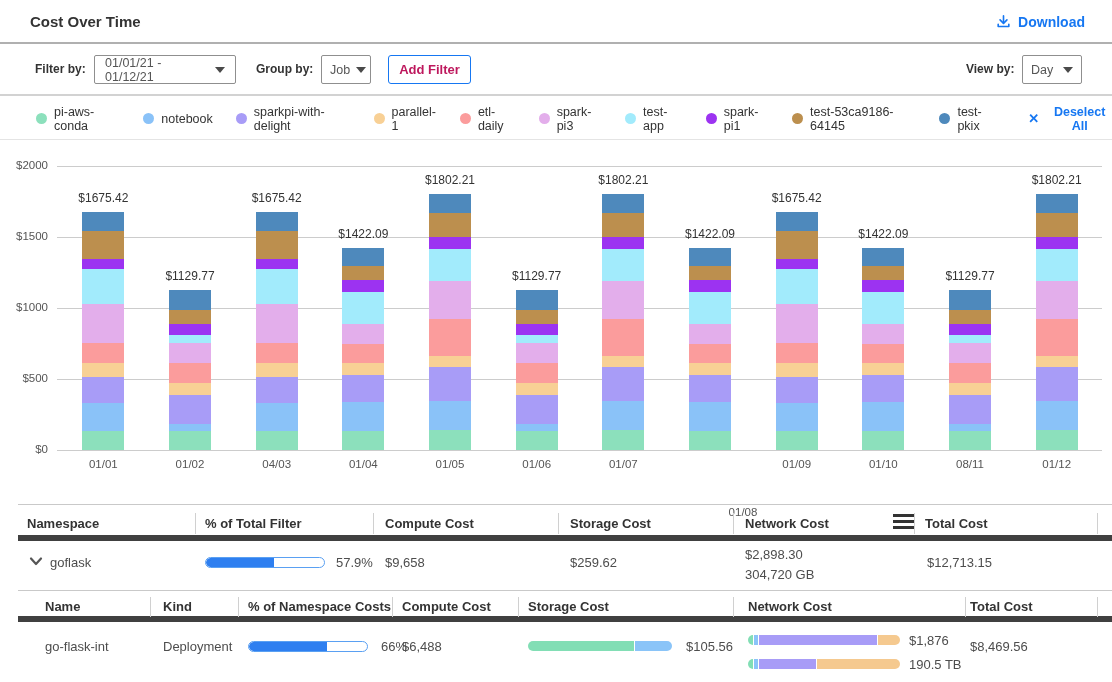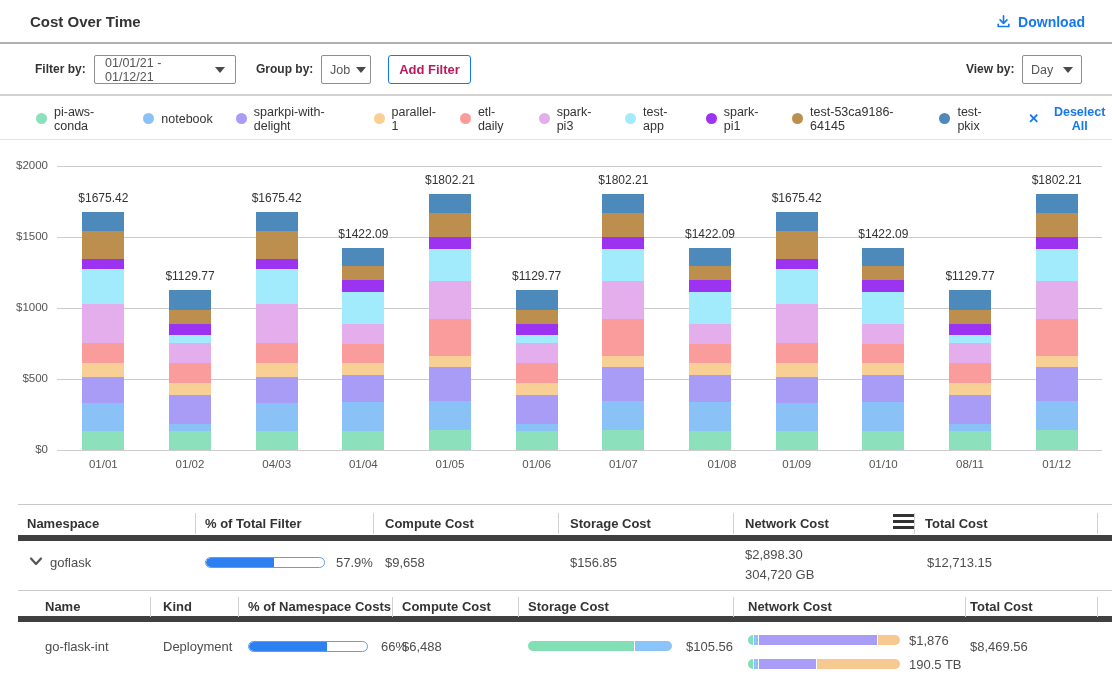--- a/index.html
+++ b/index.html
@@ -266,21 +266,21 @@
         <div class="bar-seg" style="height: 12.07px; background: rgb(156, 51, 241);"></div>
         <div class="bar-seg" style="height: 32.66px; background: rgb(162, 235, 252);"></div>
         <div class="bar-seg" style="height: 19.17px; background: rgb(227, 174, 235);"></div>
         <div class="bar-seg" style="height: 19.17px; background: rgb(251, 156, 156);"></div>
         <div class="bar-seg" style="height: 12.07px; background: rgb(248, 208, 149);"></div>
         <div class="bar-seg" style="height: 26.98px; background: rgb(168, 156, 247);"></div>
         <div class="bar-seg" style="height: 29.11px; background: rgb(138, 194, 248);"></div>
         <div class="bar-seg" style="height: 19.17px; background: rgb(140, 224, 188);"></div>
       </div>
       <div class="bar-total" style="left: 665px; bottom: 263.937px;">$1422.09</div>
-      <div class="xlabel" style="left: 677px;">01/08</div>
+      <div class="xlabel" style="left: 698px; margin-top: 48px;">01/08</div>
       <div class="bar" style="left: 775.667px; bottom: 55px;">
         <div class="bar-seg" style="height: 19.0876px; background: rgb(78, 137, 188);"></div>
         <div class="bar-seg" style="height: 27.69px; background: rgb(188, 143, 78);"></div>
         <div class="bar-seg" style="height: 10.366px; background: rgb(156, 51, 241);"></div>
         <div class="bar-seg" style="height: 34.364px; background: rgb(162, 235, 252);"></div>
         <div class="bar-seg" style="height: 39.618px; background: rgb(227, 174, 235);"></div>
         <div class="bar-seg" style="height: 19.88px; background: rgb(251, 156, 156);"></div>
         <div class="bar-seg" style="height: 13.774px; background: rgb(248, 208, 149);"></div>
         <div class="bar-seg" style="height: 26.554px; background: rgb(168, 156, 247);"></div>
         <div class="bar-seg" style="height: 27.69px; background: rgb(138, 194, 248);"></div>
@@ -357,21 +357,21 @@
         <svg class="icon-svg" width="14" height="10" viewBox="0 0 14 10" fill="none" stroke="#555" stroke-width="2.2" stroke-linecap="round" stroke-linejoin="round">
             <path d="M2 2.5 7 8l5-5.5"></path>
           </svg>
       </button>
       <span class="cell" style="left:32px; top:14px">goflask</span>
       <span class="pill" style="left:187px; top:16px">
           <span class="pill-fill" style="display: block; width: 57.9%;"></span>
         </span>
       <span class="cell" style="left:318px; top:14px">57.9%</span>
       <span class="cell mt-c3" style="top:14px">$9,658</span>
-      <span class="cell mt-c4" style="top:14px">$156.85</span>
+      <span class="cell mt-c4" style="top:14px">$259.62</span>
       <span class="cell mt-c5" style="top:6px">$2,898.30</span>
       <span class="cell mt-c5" style="top:26px">304,720 GB</span>
       <span class="cell" style="left:909px; top:14px">$12,713.15</span>
     </div>
   </div>
 
   <div class="tbl sub-table">
     <div class="tbl-header">
       <span class="th st-c1">Name</span>
       <span class="vsep" style="left:132px"></span>

